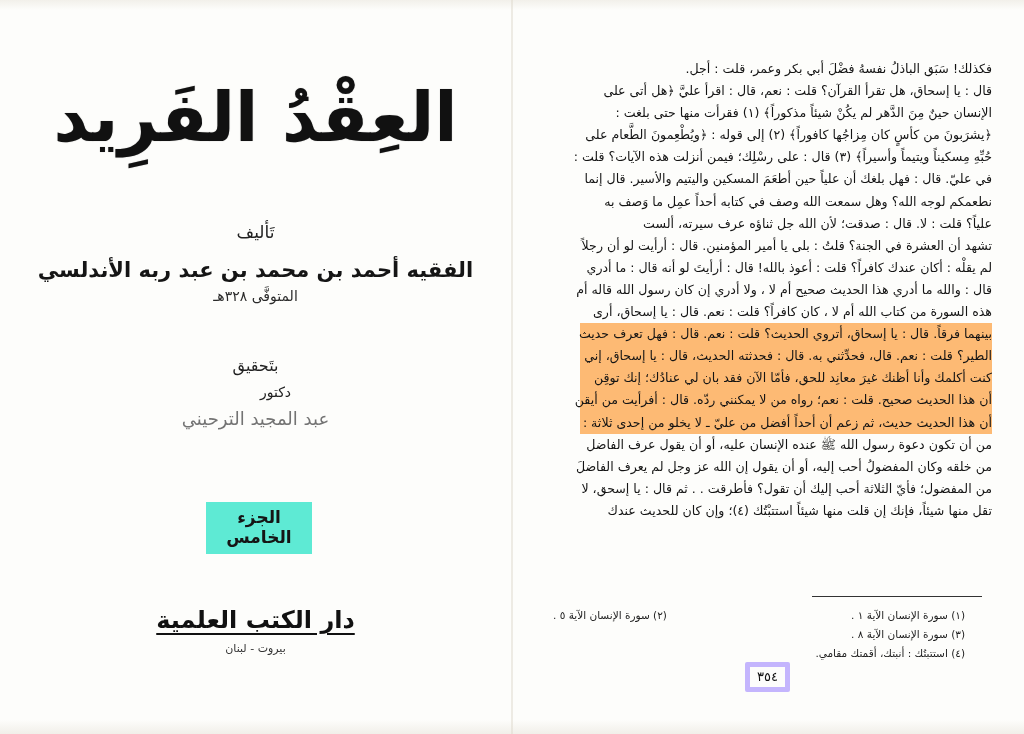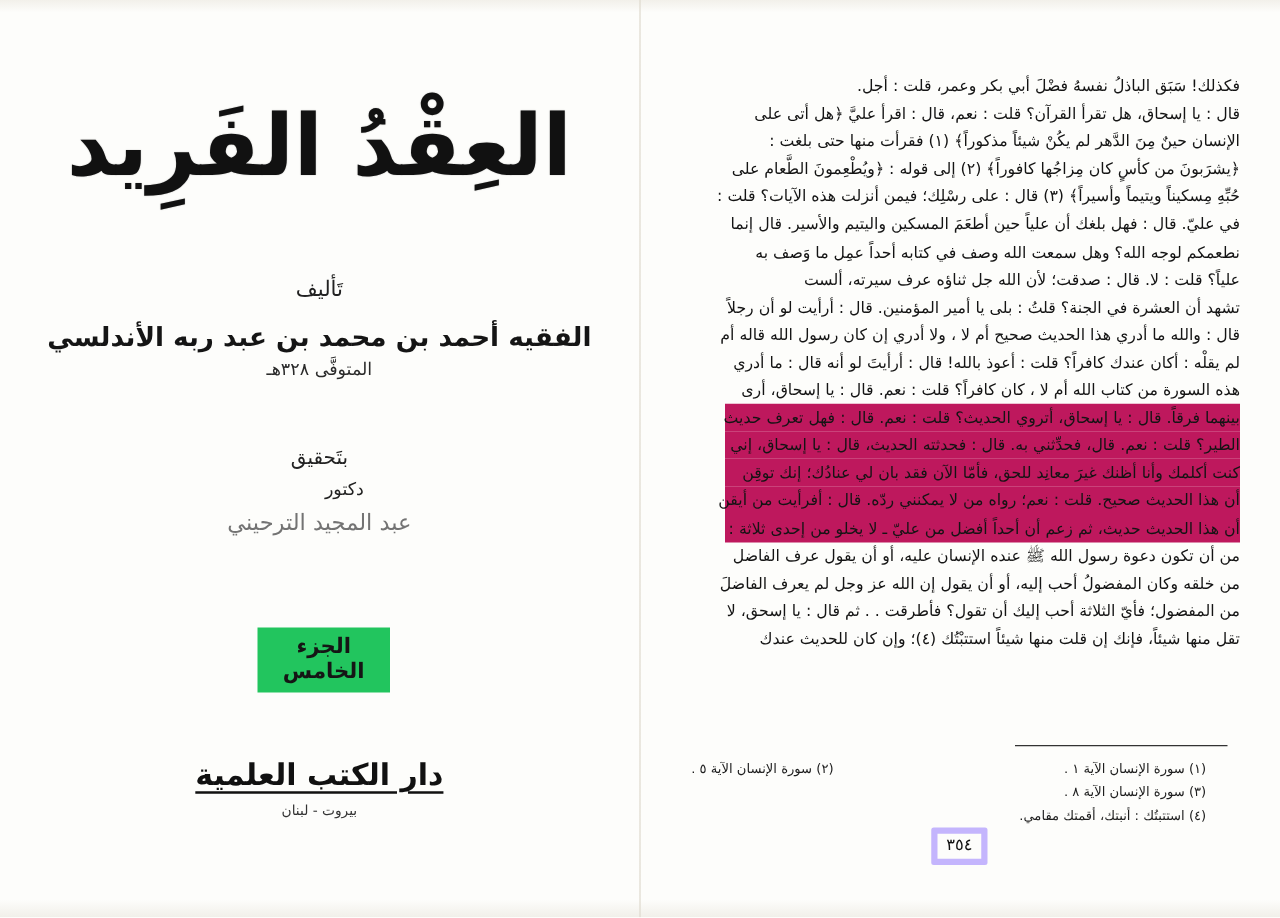--- a/index.html
+++ b/index.html
@@ -111,21 +111,21 @@
   }
   .volume-badge {
     position: absolute;
     left: 206px;
     top: 502px;
     width: 98px;
     padding: 5px 4px 7px;
     font-size: 17px;
     font-weight: bold;
     direction: rtl;
-    background: #22c55e;
+    background: #5eead4;
     color: #151515;
     box-shadow: 0 0 0 0 rgba(0,0,0,0);
   }
   .publisher {
     position: absolute;
     left: 0; right: 0;
     top: 606px;
     font-size: 24px;
     font-weight: bold;
     direction: rtl;
@@ -163,21 +163,21 @@
     margin-left: 27px;
   }
   .body-col p {
     margin: 0;
   }
   .ln {
     display: block;
     white-space: nowrap;
   }
   .hl {
-    background: #be185d;
+    background: #fdba74;
   }
 
   
   .fn-rule {
     position: absolute;
     right: 42px;
     top: 596px;
     width: 170px;
     height: 1px;
     background: #333;
@@ -243,22 +243,22 @@
       <p>
         <span class="ln">فكذلك! سَبَق الباذلُ نفسهُ فضْلَ أبي بكر وعمر، قلت : أجل.</span>
         <span class="ln">قال : يا إسحاق، هل تقرأ القرآن؟ قلت : نعم، قال : اقرأ عليَّ ﴿هل أتى على</span>
         <span class="ln">الإنسان حينٌ مِنَ الدَّهر لم يكُنْ شيئاً مذكوراً﴾ (١) فقرأت منها حتى بلغت :</span>
         <span class="ln">﴿يشرَبونَ من كأسٍ كان مِزاجُها كافوراً﴾ (٢) إلى قوله : ﴿ويُطْعِمونَ الطَّعام على</span>
         <span class="ln">حُبِّهِ مِسكيناً ويتيماً وأسيراً﴾ (٣) قال : على رسْلِك؛ فيمن أنزلت هذه الآيات؟ قلت :</span>
         <span class="ln">في عليّ. قال : فهل بلغك أن علياً حين أطعَمَ المسكين واليتيم والأسير. قال إنما</span>
         <span class="ln">نطعمكم لوجه الله؟ وهل سمعت الله وصف في كتابه أحداً عمِل ما وَصف به</span>
         <span class="ln">علياً؟ قلت : لا. قال : صدقت؛ لأن الله جل ثناؤه عرف سيرته، ألست</span>
         <span class="ln">تشهد أن العشرة في الجنة؟ قلتُ : بلى يا أمير المؤمنين. قال : أرأيت لو أن رجلاً</span>
+        <span class="ln">لم يقلْه : أكان عندك كافراً؟ قلت : أعوذ بالله! قال : أرأيتَ لو أنه قال : ما أدري</span>
         <span class="ln">قال : والله ما أدري هذا الحديث صحيح أم لا ، ولا أدري إن كان رسول الله قاله أم</span>
-        <span class="ln">لم يقلْه : أكان عندك كافراً؟ قلت : أعوذ بالله! قال : أرأيتَ لو أنه قال : ما أدري</span>
         <span class="ln">هذه السورة من كتاب الله أم لا ، كان كافراً؟ قلت : نعم. قال : يا إسحاق، أرى</span>
         <span class="ln hl">بينهما فرقاً. قال : يا إسحاق، أتروي الحديث؟ قلت : نعم. قال : فهل تعرف حديث</span>
         <span class="ln hl">الطير؟ قلت : نعم. قال، فحدِّثني به. قال : فحدثته الحديث، قال : يا إسحاق، إني</span>
         <span class="ln hl">كنت أكلمك وأنا أظنك غيرَ معانِد للحق، فأمّا الآن فقد بان لي عنادُك؛ إنك توقِن</span>
         <span class="ln hl">أن هذا الحديث صحيح. قلت : نعم؛ رواه من لا يمكنني ردّه. قال : أفرأيت من أيقن</span>
         <span class="ln hl">أن هذا الحديث حديث، ثم زعم أن أحداً أفضل من عليّ ـ لا يخلو من إحدى ثلاثة :</span>
         <span class="ln">من أن تكون دعوة رسول الله ﷺ عنده الإنسان عليه، أو أن يقول عرف الفاضل</span>
         <span class="ln">من خلقه وكان المفضولُ أحب إليه، أو أن يقول إن الله عز وجل لم يعرف الفاضلَ</span>
         <span class="ln">من المفضول؛ فأيّ الثلاثة أحب إليك أن تقول؟ فأطرقت . . ثم قال : يا إسحق، لا</span>
         <span class="ln">تقل منها شيئاً، فإنك إن قلت منها شيئاً استتبْتُك (٤)؛ وإن كان للحديث عندك</span>

